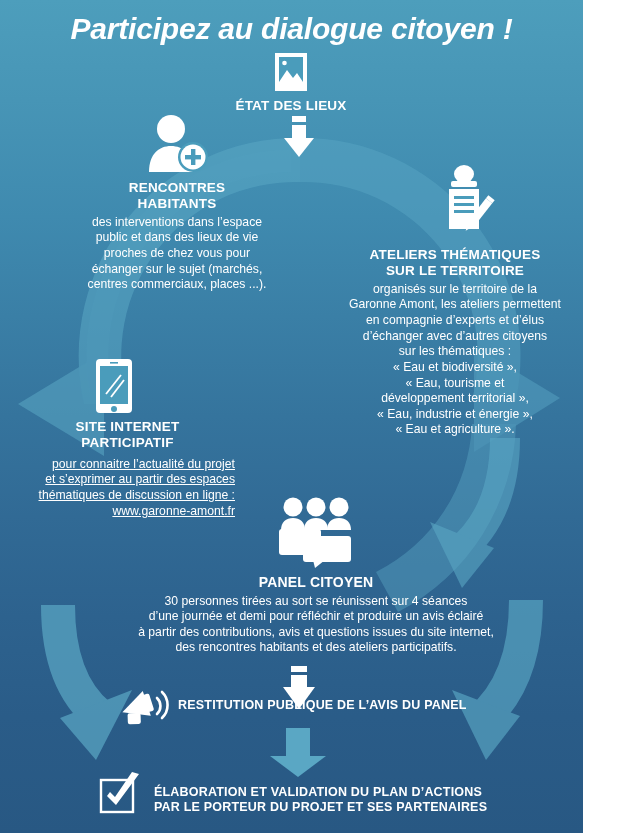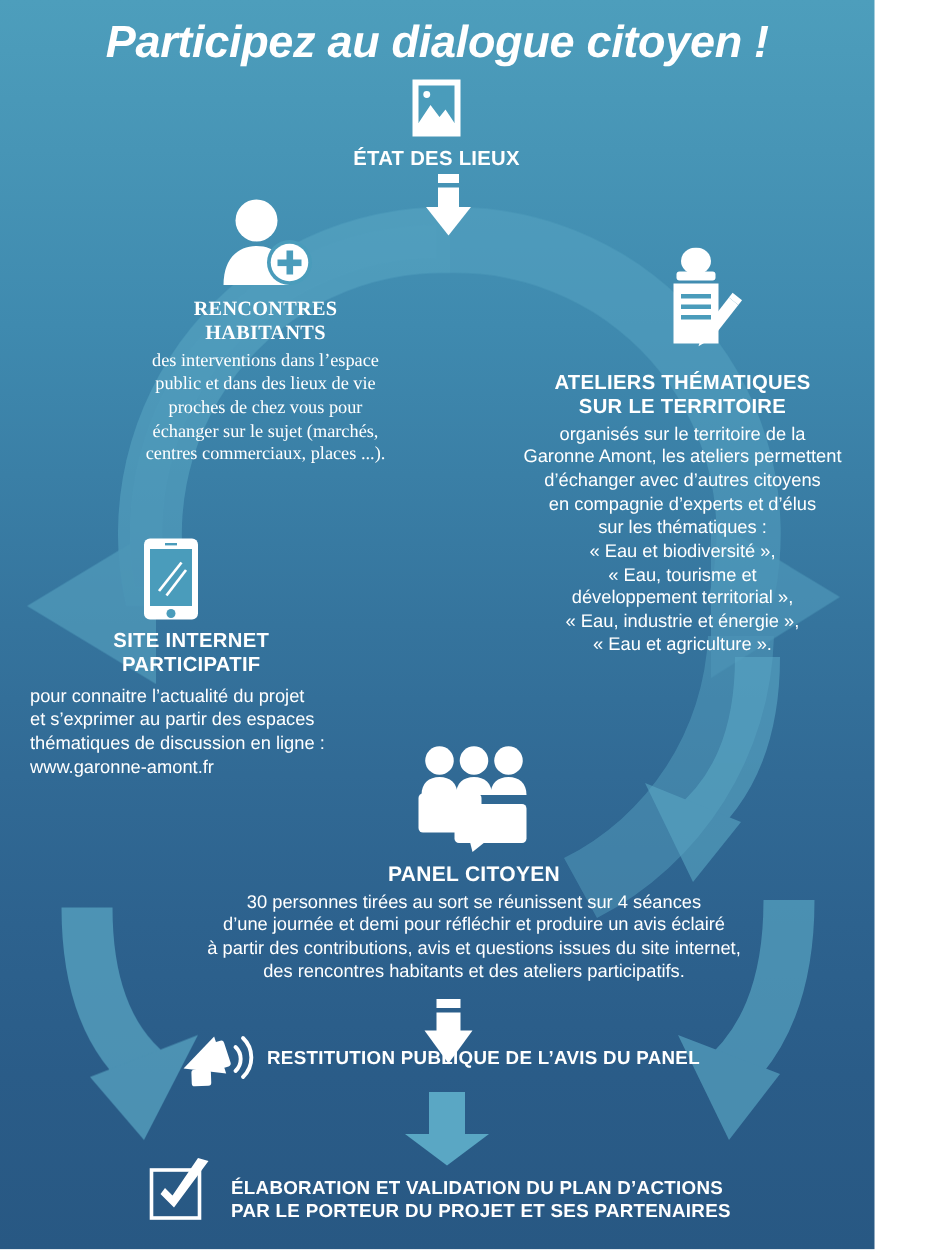--- a/index.html
+++ b/index.html
@@ -204,21 +204,21 @@
         </svg>
         <div class="hd" style="margin-top:4px;">ÉTAT DES LIEUX</div>
       </div>
 
       <svg style="position:absolute; left:283px; top:116px;" width="32" height="42" viewBox="0 0 32 42">
         <rect x="9" y="0" width="14" height="6" fill="#ffffff"></rect>
         <rect x="9" y="9" width="14" height="15" fill="#ffffff"></rect>
         <path d="M 1 22 L 31 22 L 16 41 Z" fill="#ffffff"></path>
       </svg>
 
-      <div class="node" style="left:72px; top:132px; width:210px;font-family:Liberation Serif, serif;">
+      <div class="node" style="left:72px; top:114px; width:210px;">
         <svg class="ico" width="64" height="62" viewBox="0 0 64 62">
           <circle cx="26" cy="15" r="14" fill="#ffffff"></circle>
           <path d="M 4 58 C 4 40 14 32 26 32 C 38 32 48 40 48 58 Z" fill="#ffffff"></path>
           <circle cx="48" cy="43" r="15" fill="#4a9cbb"></circle>
           <circle cx="48" cy="43" r="12.5" fill="#ffffff"></circle>
           <rect x="46" y="35" width="4.4" height="16" fill="#4a9cbb"></rect>
           <rect x="40" y="41" width="16" height="4.4" fill="#4a9cbb"></rect>
         </svg>
         <div class="hd" style="margin-top:4px;">RENCONTRES</div>
         <div class="hd">HABITANTS</div>
@@ -243,22 +243,22 @@
             <rect x="36" y="32" width="8" height="28" fill="#ffffff"></rect>
             <path d="M 36 60 L 44 60 L 40 70 Z" fill="#ffffff"></path>
             <rect x="36" y="28" width="8" height="4" fill="#ffffff"></rect>
           </g>
         </svg>
         <div class="hd" style="margin-top:6px;">ATELIERS THÉMATIQUES</div>
         <div class="hd">SUR LE TERRITOIRE</div>
         <div class="bd">
           <div>organisés sur le territoire de la</div>
           <div>Garonne Amont, les ateliers permettent</div>
+          <div>en compagnie d’experts et d’élus</div>
           <div>d’échanger avec d’autres citoyens</div>
-          <div>en compagnie d’experts et d’élus</div>
           <div>sur les thématiques :</div>
           <div>« Eau et biodiversité »,</div>
           <div>« Eau, tourisme et</div>
           <div>développement territorial »,</div>
           <div>« Eau, industrie et énergie »,</div>
           <div>« Eau et agriculture ».</div>
         </div>
       </div>
 
       <div class="node" style="left:20px; top:358px; width:215px;">
@@ -267,21 +267,21 @@
           <rect x="6" y="8" width="28" height="38" fill="#4a9cbb"></rect>
           <circle cx="20" cy="51" r="3" fill="#4a9cbb"></circle>
           <rect x="16" y="4" width="8" height="1.6" fill="#4a9cbb"></rect>
           <g stroke="#ffffff" stroke-width="1.8">
             <line x1="12" y1="36" x2="27" y2="17"></line>
             <line x1="17" y1="39" x2="30" y2="22"></line>
           </g>
         </svg>
         <div class="hd" style="margin-top:5px;">SITE INTERNET</div>
         <div class="hd">PARTICIPATIF</div>
-        <div class="bd" style="text-align:left; margin-top:6px;">
+        <div class="bd" style="text-align:right; margin-top:6px;text-decoration:underline;">
           <div>pour connaitre l’actualité du projet</div>
           <div>et s’exprimer au partir des espaces</div>
           <div>thématiques de discussion en ligne :</div>
           <div>www.garonne-amont.fr</div>
         </div>
       </div>
 
       <div class="node" style="left:116px; top:496px; width:400px;">
         <svg class="ico" width="86" height="72" viewBox="0 0 86 72">
           <circle cx="20" cy="11" r="9.5" fill="#ffffff"></circle>

